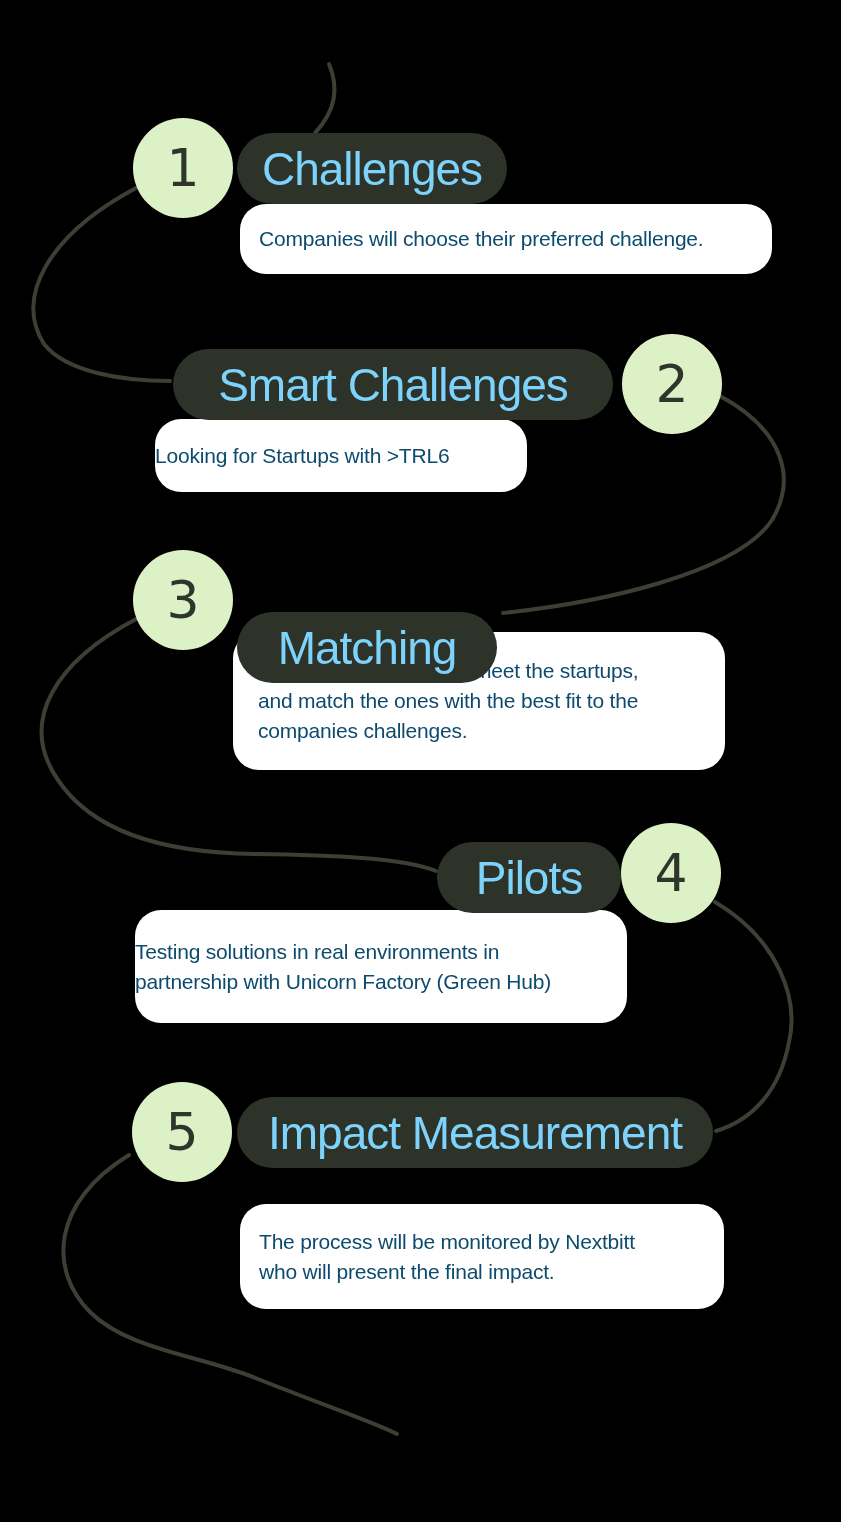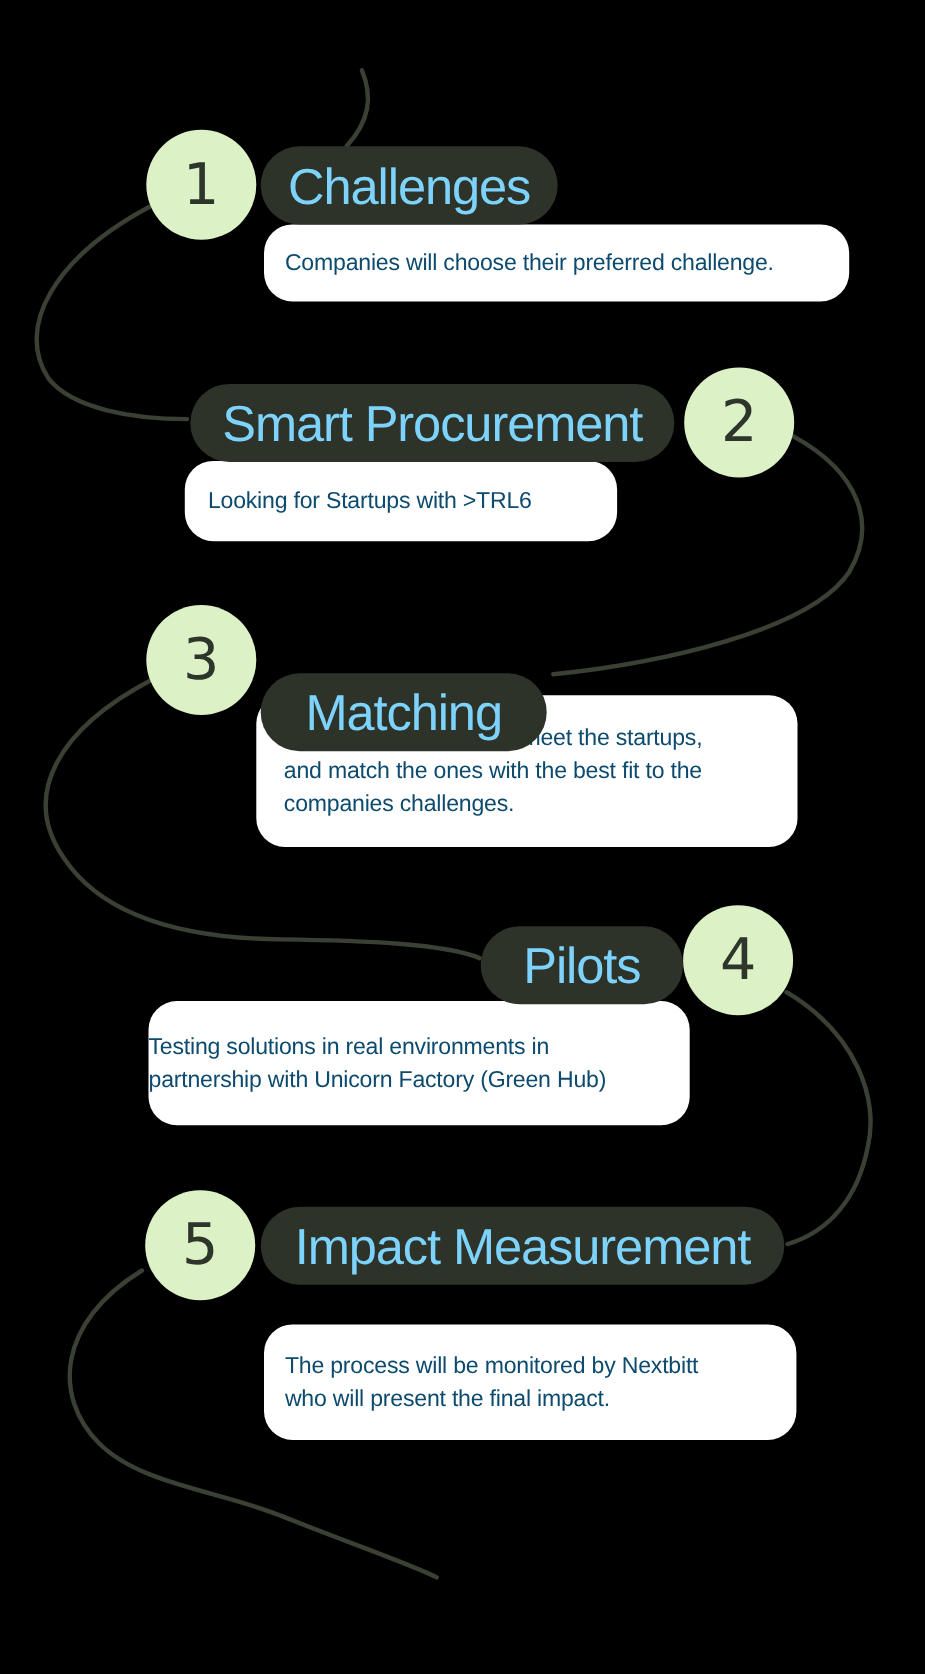--- a/index.html
+++ b/index.html
@@ -72,21 +72,21 @@
     white-space: pre;
     z-index: 2;
   }
   
   .n1 { left: 133px; top: 118px; }
   .p1 { left: 237px; top: 133px; width: 270px; }
   .b1 { left: 240px; top: 204px; width: 513px; height: 70px; padding-left: 19px; }
   
   .n2 { left: 622px; top: 334px; }
   .p2 { left: 173px; top: 349px; width: 440px; }
-  .b2 { left: 168px; top: 419px; width: 372px; height: 73px; padding-left: 21px; }
+  .b2 { left: 155px; top: 419px; width: 372px; height: 73px; }
   
   .n3 { left: 133px; top: 550px; }
   .p3 { left: 237px; top: 565px; width: 260px; margin-top: 47px; }
   .b3 { left: 233px; top: 632px; width: 467px; height: 138px; padding-left: 25px; }
   
   .n4 { left: 621px; top: 823px; }
   .p4 { left: 437px; top: 842px; width: 184px; }
   .b4 { left: 135px; top: 910px; width: 492px; height: 113px; }
   
   .n5 { left: 132px; top: 1082px; }
@@ -110,21 +110,21 @@
   <div class="num n1">1</div>
   <div class="pill p1">
     <span>Challenges</span>
   </div>
   <div class="card b1">
     <span>Companies will choose their preferred challenge.</span>
   </div>
 
   <div class="num n2">2</div>
   <div class="pill p2">
-    <span>Smart Procurement</span>
+    <span>Smart Challenges</span>
   </div>
   <div class="card b2">
     <span>Looking for Startups with &gt;TRL6</span>
   </div>
 
   <div class="num n3">3</div>
   <div class="pill p3">
     <span>Matching</span>
   </div>
   <div class="card b3">

